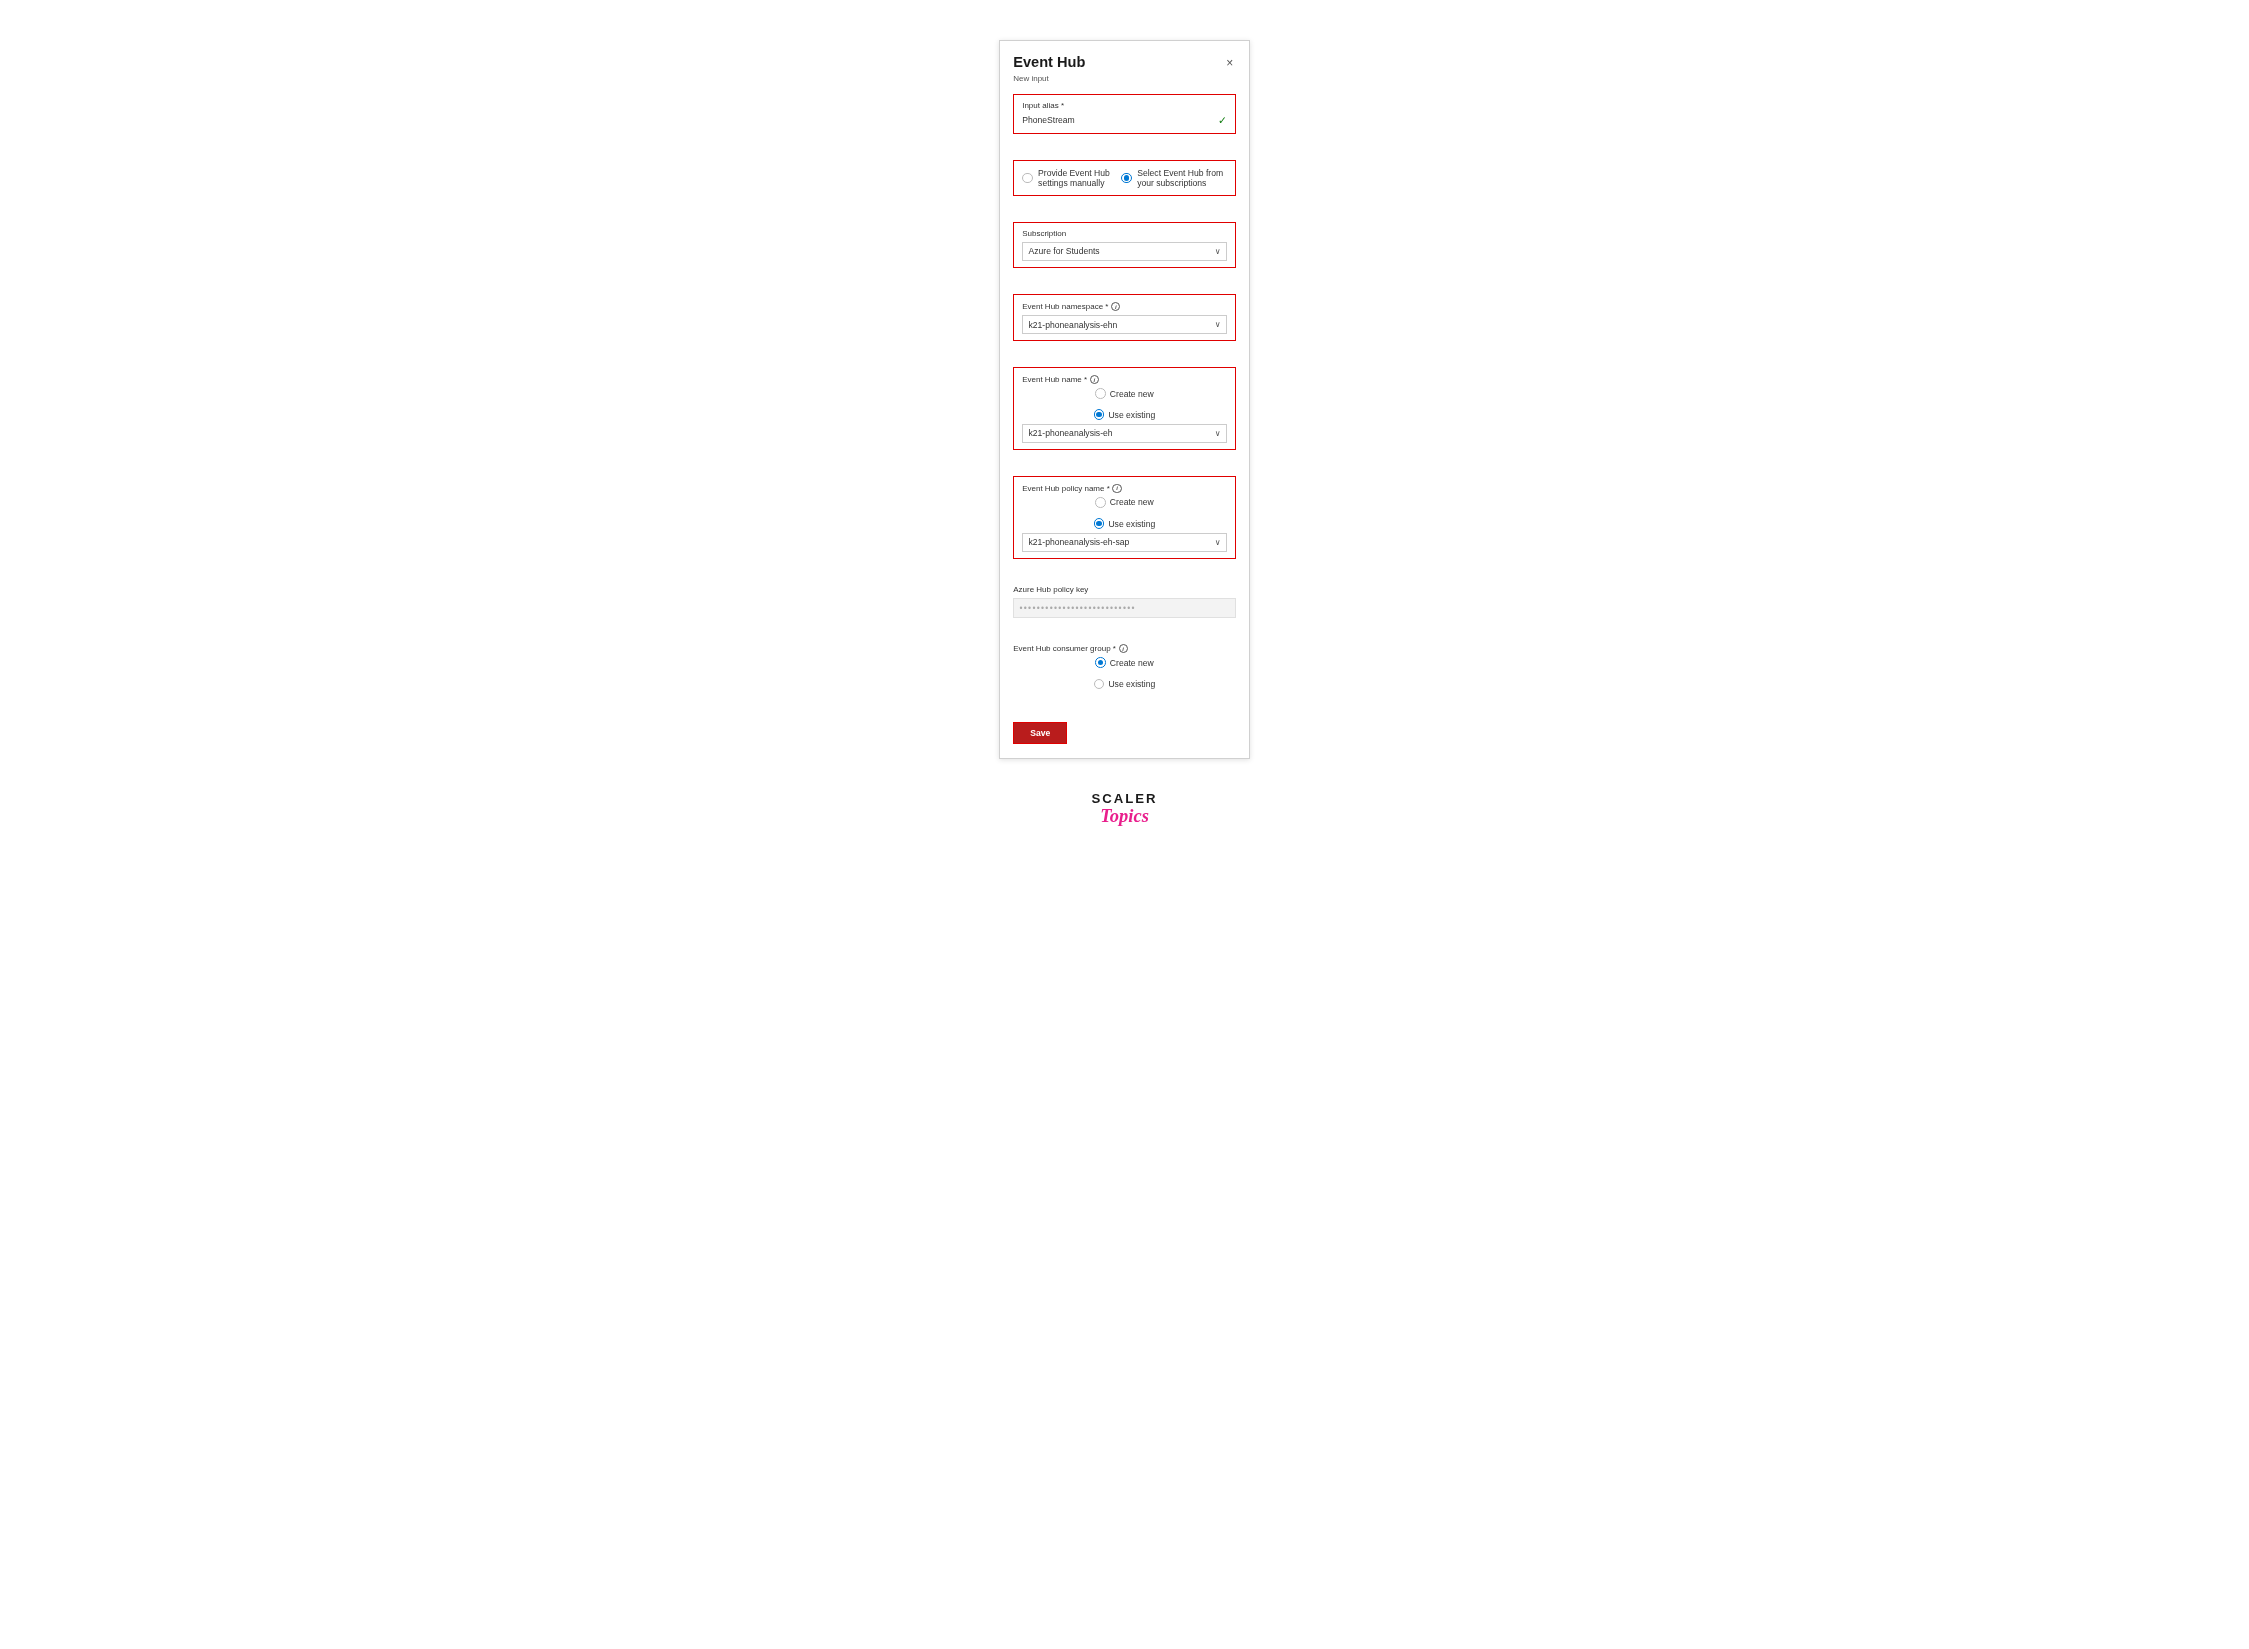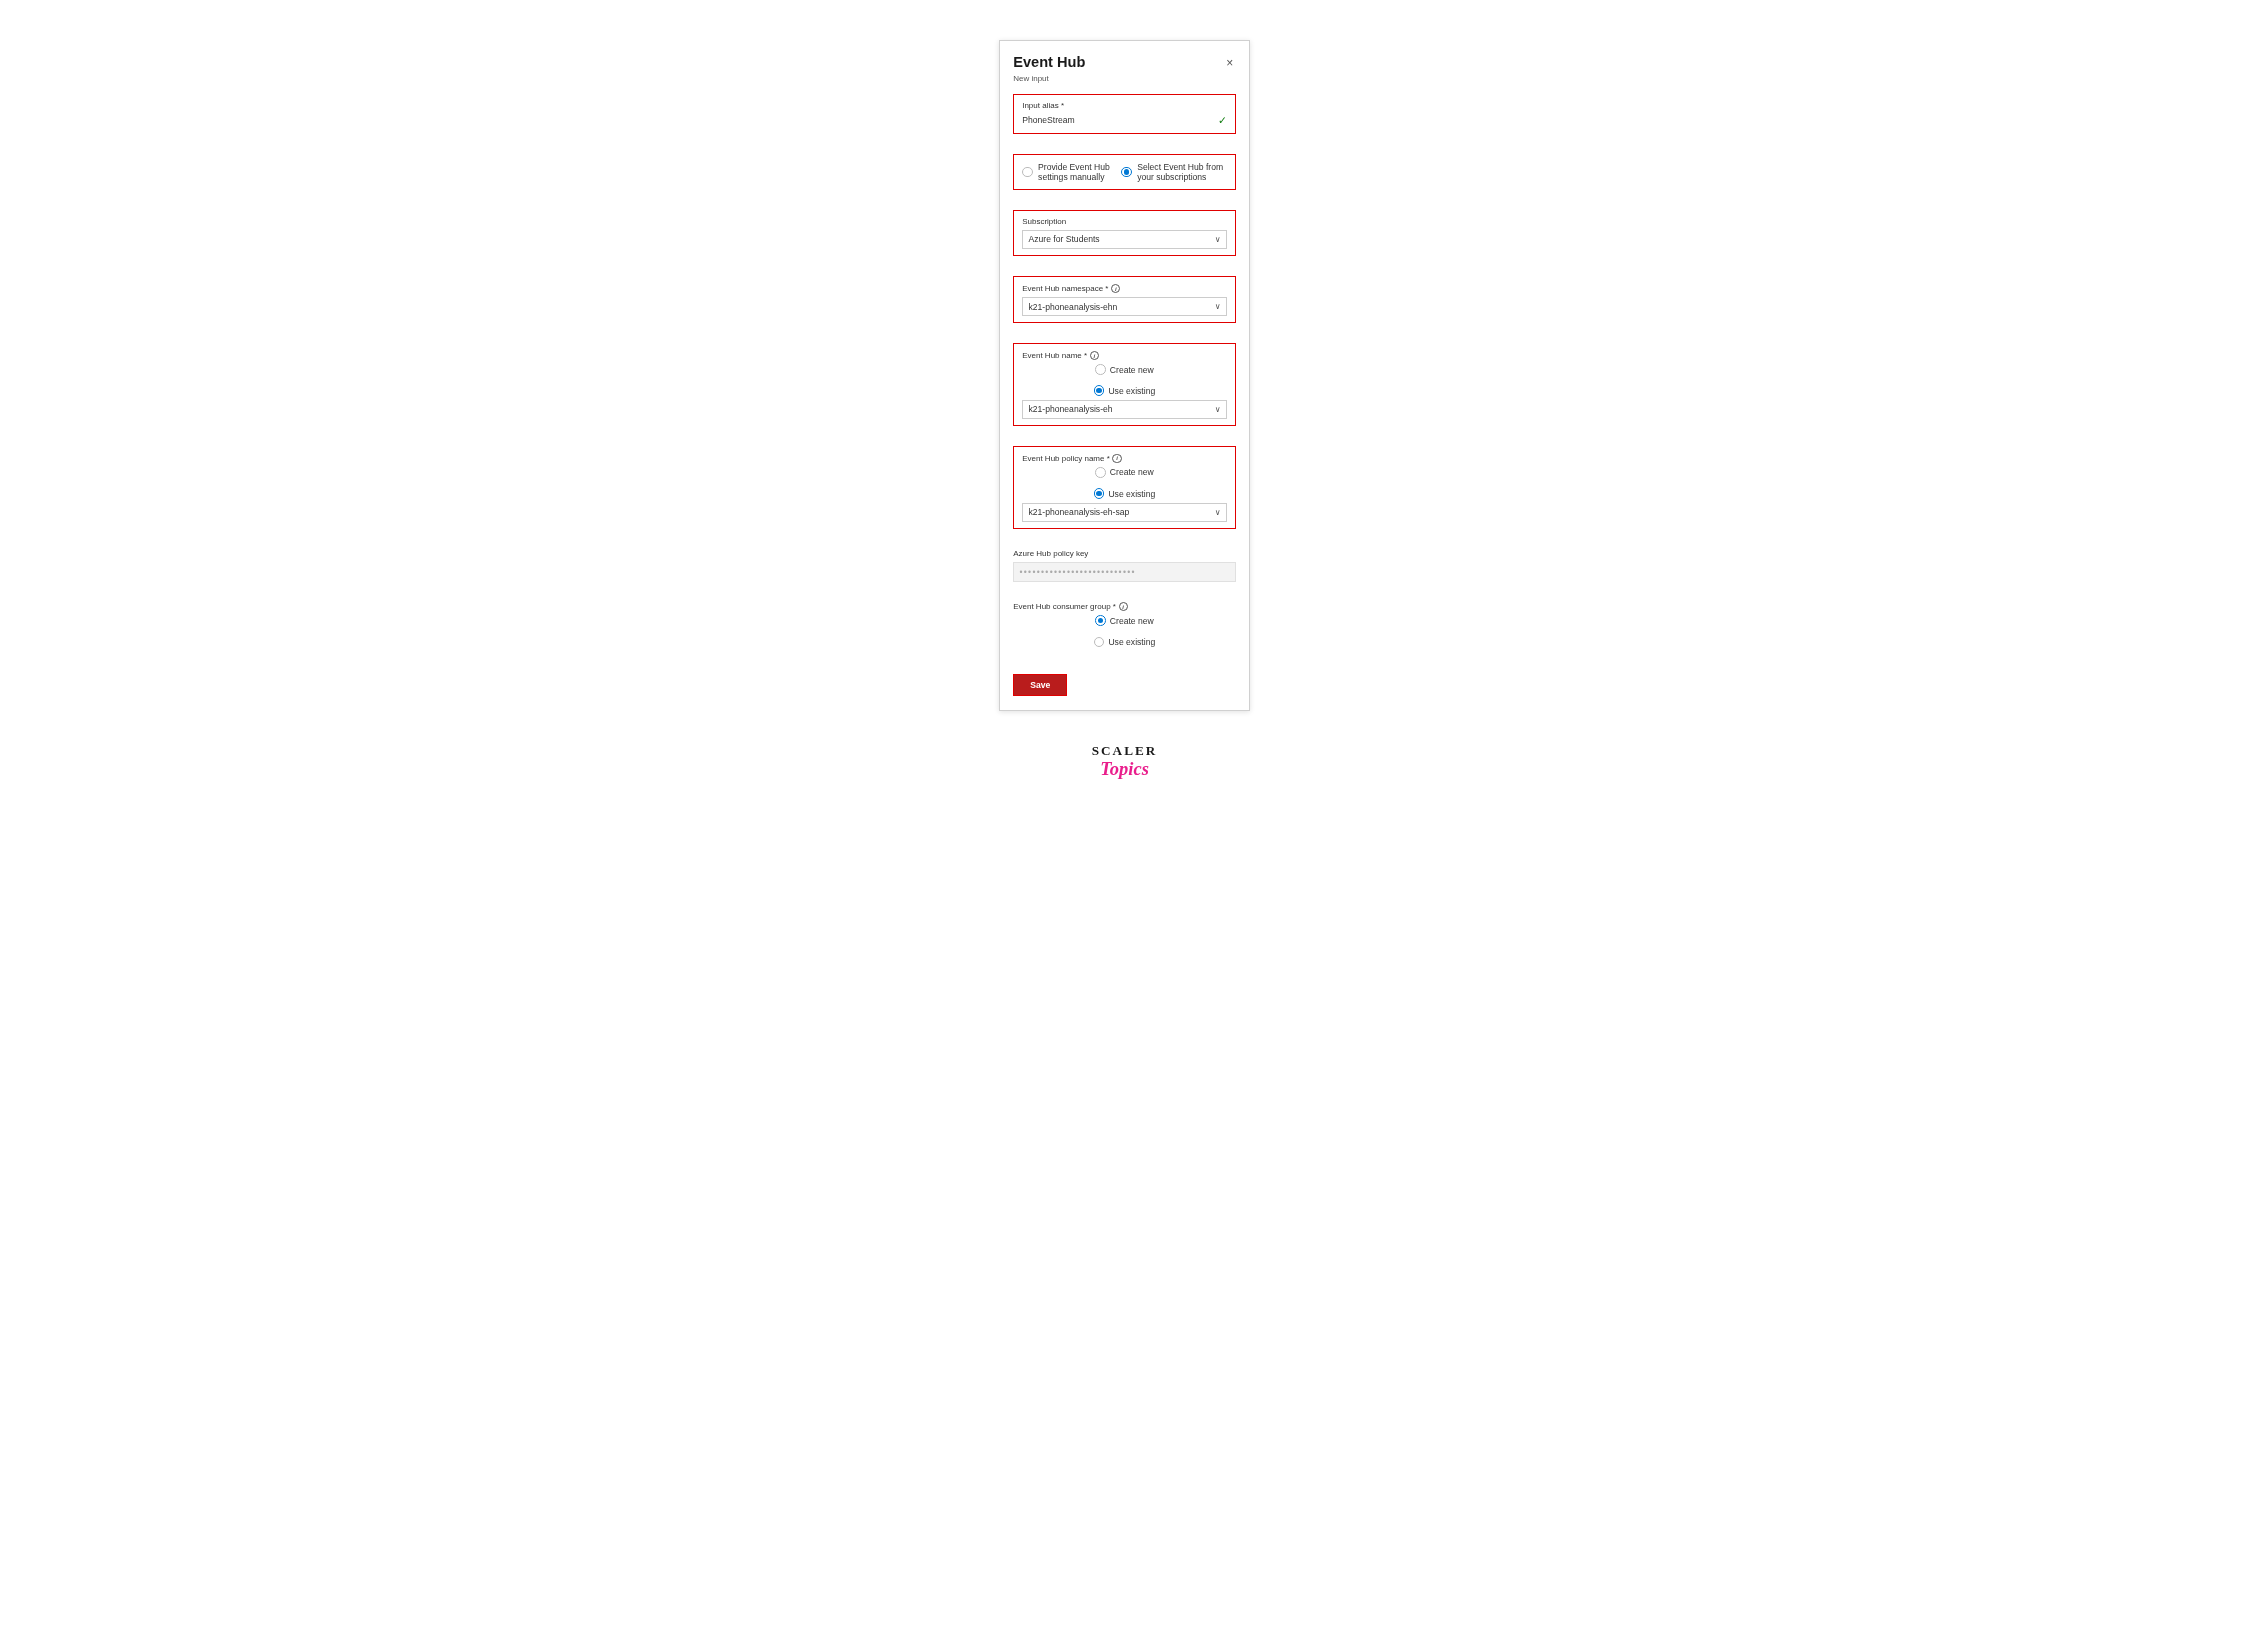--- a/index.html
+++ b/index.html
@@ -56,21 +56,21 @@
     .dialog-subtitle {
       font-size: 8px;
       color: #555;
       padding: 0 13.2px 10.6px 13.2px;
     }
 
     .dialog-body {
       padding: 0 13.2px 13.2px 13.2px;
       display: flex;
       flex-direction: column;
-      gap: 20px;
+      gap: 26px;
     }
 
     .field-group {
       border: 1px solid #e00000;
       padding: 6.6px 8px;
       position: relative;
       background: #fff;
     }
 
     .field-group.no-border {
@@ -229,21 +229,20 @@
       flex-direction: column;
       align-items: center;
     }
 
     .branding-scaler {
       font-size: 13.2px;
       font-weight: 800;
       letter-spacing: 2px;
       color: #1a1a1a;
       text-align: center;
-      font-family: Liberation Serif, serif;
     }
 
     .branding-topics {
       font-size: 18.5px;
       color: #e91e8c;
       font-family: 'Georgia', serif;
       font-style: italic;
       font-weight: 700;
       text-align: left;
       line-height: 1.1;

